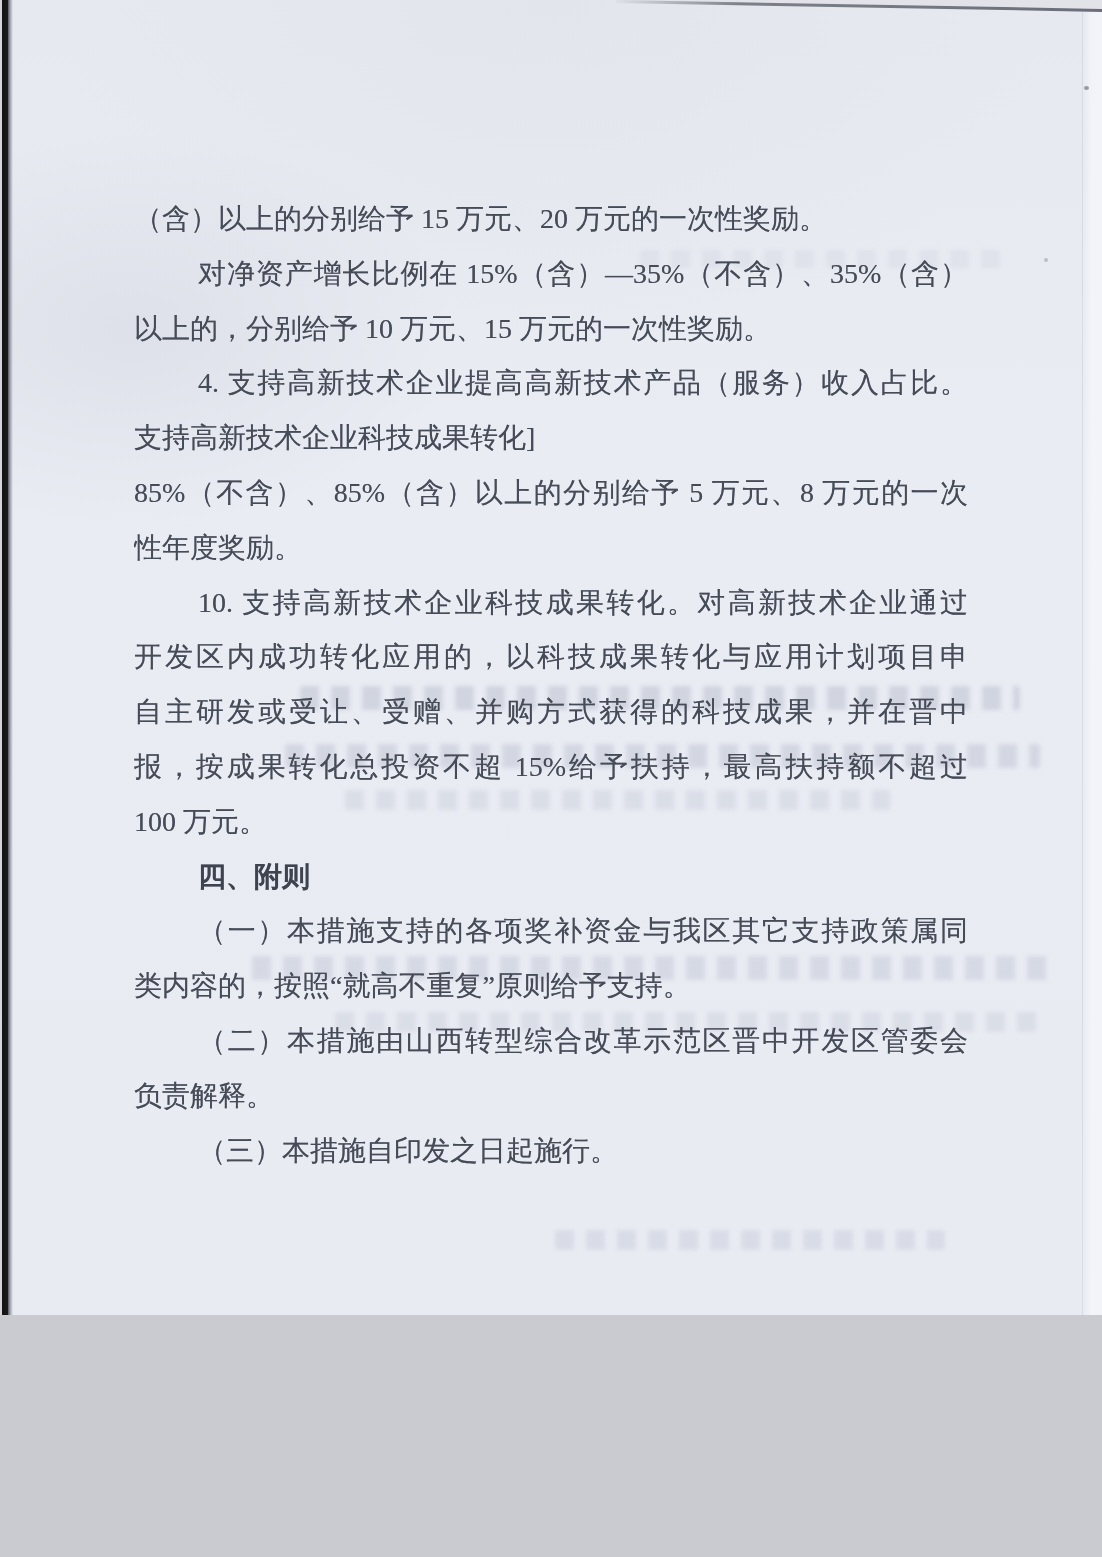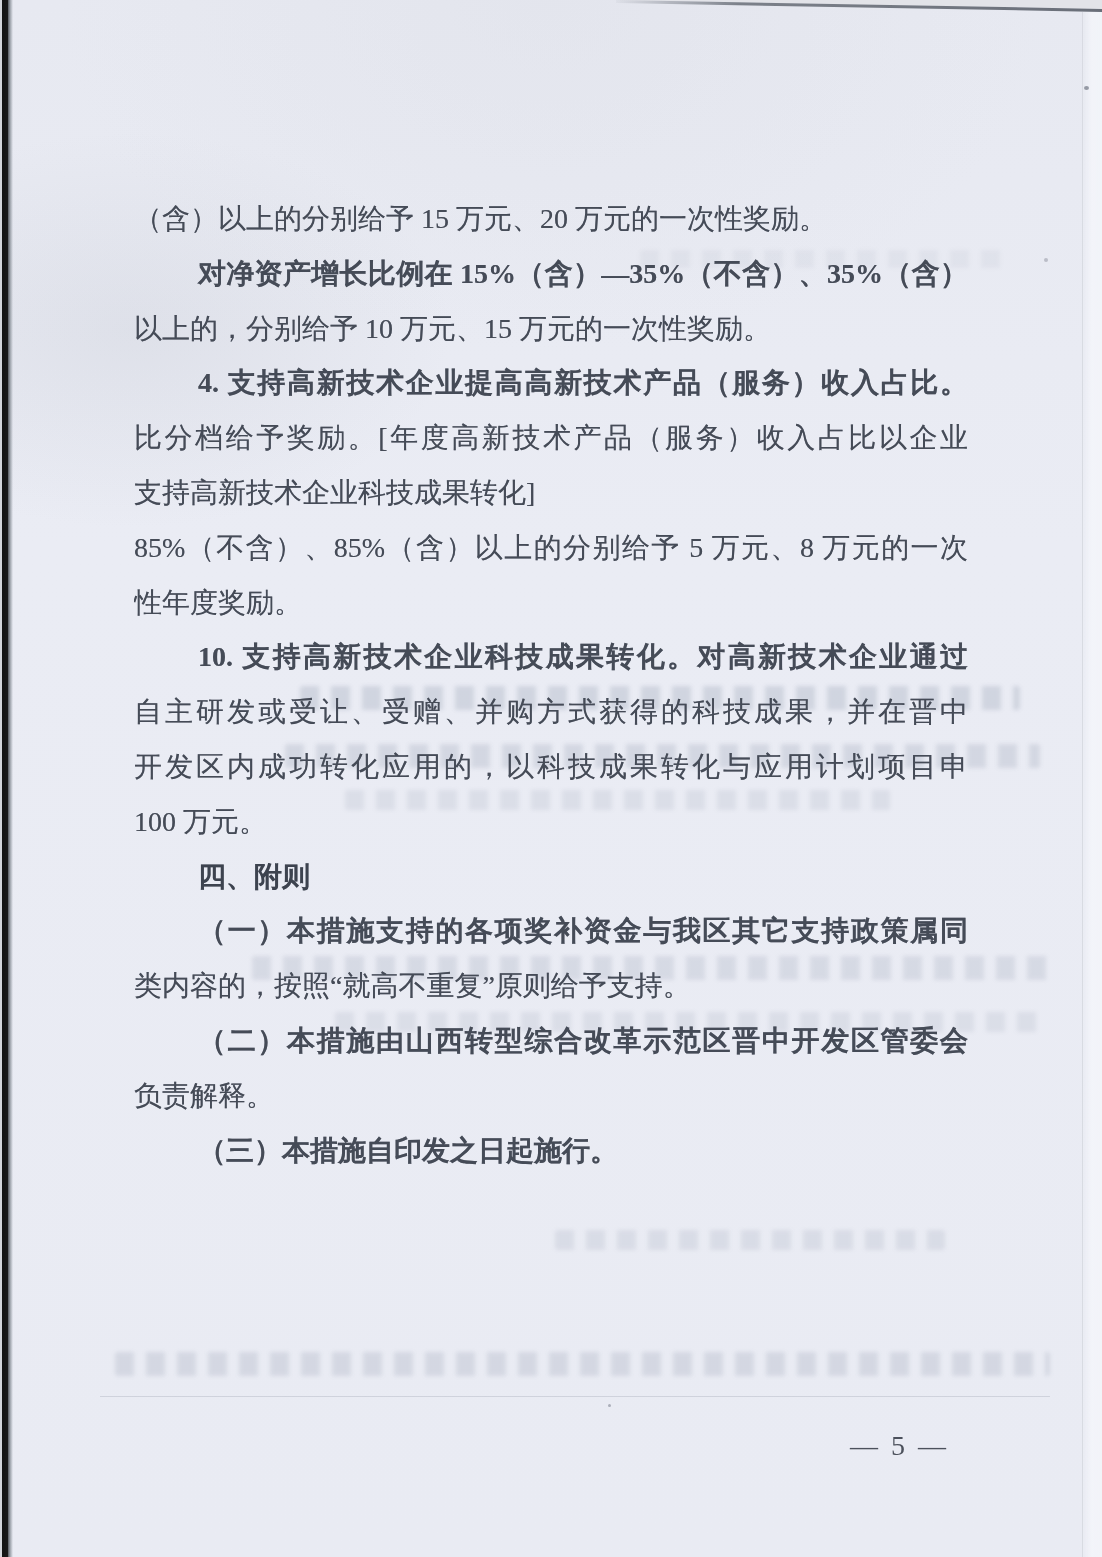--- a/index.html
+++ b/index.html
@@ -1,19 +1,19 @@
 <!DOCTYPE html>
 <html><head>
 <meta charset="utf-8">
 <style>
   html, body { margin: 0; padding: 0; background: #c9cbd1; }
   #scan-root {
     position: relative;
     width: 1102px;
-    height: 1557px;
+    height: 1315px;
     overflow: hidden;
     background:
       radial-gradient(ellipse 520px 320px at 130px 330px, rgba(165,170,182,.16), rgba(165,170,182,0) 62%),
       radial-gradient(ellipse 700px 500px at 50% 0%, rgba(220,222,230,.35), rgba(220,222,230,0) 70%),
       linear-gradient(180deg, #e7e9f1 0%, #eaecf4 35%, #e9ebf3 100%);
     font-family: "Liberation Serif", "DejaVu Serif", serif;
   }
 
   
   .left-strip {
@@ -45,21 +45,21 @@
     position: absolute; left: 134px; top: 192px; width: 834px;
     font-size: 28px; line-height: 54.8px; color: #454b57;
     text-shadow: 0 0 .6px rgba(69,75,87,.55);
   }
   .ln {
     height: 54.8px; overflow: hidden;
     text-align: justify; text-align-last: justify;
     white-space: normal;
   }
   .ln.end { text-align-last: left; }
-  .ln.ind { text-indent: 64px; font-weight: bold; }
+  .ln.ind { text-indent: 64px; }
   .ln.head {
     font-family: Liberation Serif, serif;
     font-weight: 700; color: #3d434f; text-align-last: left;
   }
 
   .page-number {
     position: absolute; left: 850px; top: 1430px;
     font-size: 28px; letter-spacing: 3px; color: #4c515c;
     font-family: "Liberation Serif", "DejaVu Serif", serif;
   }
@@ -99,27 +99,27 @@
 
   <div class="speck" style="left:1084px; top:86px; width:5px; height:4px; background:rgba(120,126,138,.75);"></div>
   <div class="speck" style="left:1044px; top:258px; width:4px; height:4px; background:rgba(130,136,148,.45);"></div>
   <div class="speck" style="left:608px; top:1404px; width:3px; height:3px; background:rgba(120,126,138,.55);"></div>
 
   <div class="text-block">
     <div class="ln end">（含）以上的分别给予 15 万元、20 万元的一次性奖励。</div>
     <div class="ln ind">对净资产增长比例在 15%（含）—35%（不含）、35%（含）</div>
     <div class="ln end">以上的，分别给予 10 万元、15 万元的一次性奖励。</div>
     <div class="ln ind">4. 支持高新技术企业提高高新技术产品（服务）收入占比。</div>
-    <div class="ln">比分档给予奖励。[年度高新技术产品（服务）收入占比以企业</div>
     <div class="ln end">支持高新技术企业科技成果转化]</div>
     <div class="ln">85%（不含）、85%（含）以上的分别给予 5 万元、8 万元的一次</div>
     <div class="ln end">性年度奖励。</div>
     <div class="ln ind">10. 支持高新技术企业科技成果转化。对高新技术企业通过</div>
+    <div class="ln">开发区内成功转化应用的，以科技成果转化与应用计划项目申</div>
     <div class="ln">自主研发或受让、受赠、并购方式获得的科技成果，并在晋中</div>
-    <div class="ln">开发区内成功转化应用的，以科技成果转化与应用计划项目申</div>
+    <div class="ln">报，按成果转化总投资不超 15%给予扶持，最高扶持额不超过</div>
     <div class="ln end">100 万元。</div>
     <div class="ln ind head">四、附则</div>
     <div class="ln ind">（一）本措施支持的各项奖补资金与我区其它支持政策属同</div>
     <div class="ln end">类内容的，按照“就高不重复”原则给予支持。</div>
     <div class="ln ind">（二）本措施由山西转型综合改革示范区晋中开发区管委会</div>
     <div class="ln end">负责解释。</div>
     <div class="ln ind end">（三）本措施自印发之日起施行。</div>
   </div>
 
   <div class="page-number">— 5 —</div>

